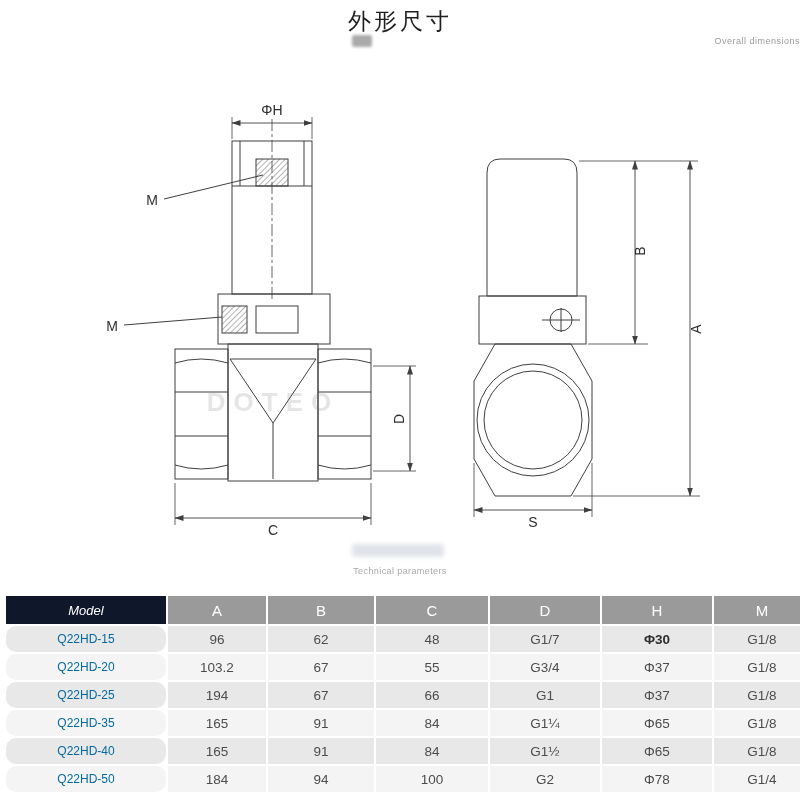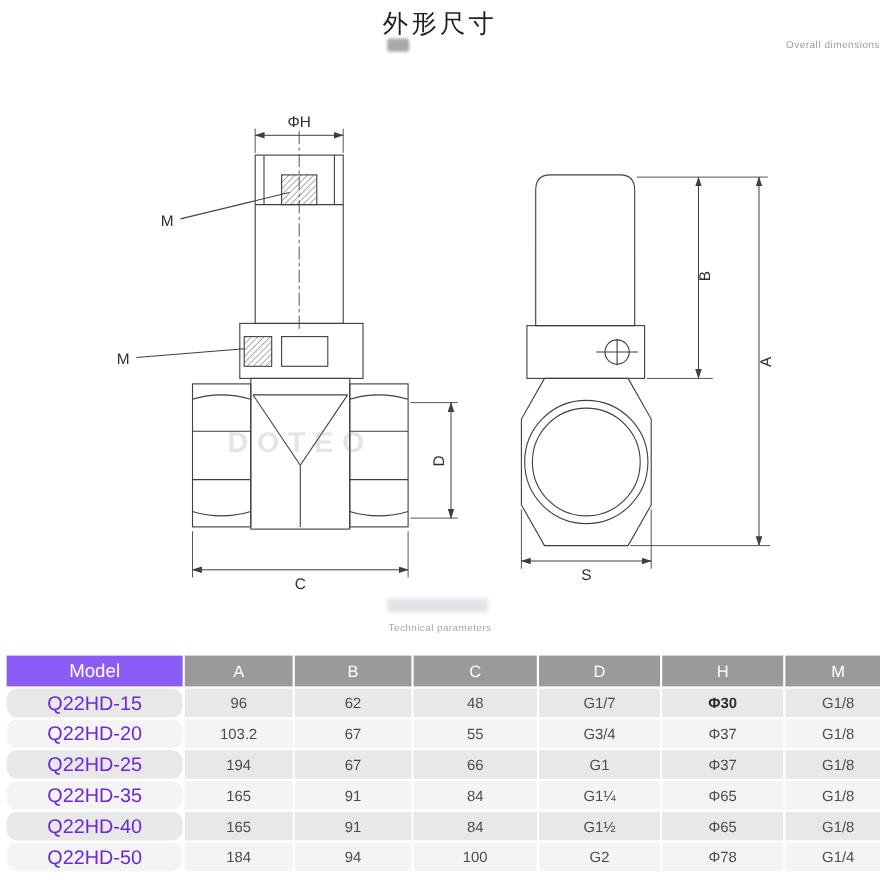--- a/index.html
+++ b/index.html
@@ -32,25 +32,25 @@
     background:#c7cdd8;opacity:.55;filter:blur(2px);border-radius:3px;
   }
   .tech-caption{
     position:absolute;top:566px;left:0;width:800px;text-align:center;
     font-size:9px;color:#a8a8a8;letter-spacing:.4px;
   }
   .tbl-wrap{position:absolute;top:594px;left:4px;width:792px;}
   table{border-collapse:separate;border-spacing:2px;table-layout:fixed;width:792px;}
   th,td{text-align:center;vertical-align:middle;overflow:hidden;white-space:nowrap;}
   th{height:26px;background:#9a9a9a;color:#ffffff;font-weight:400;font-size:15px;}
-  th.model-h{background:#8b5cf6;font-size:17px;}
+  th.model-h{background:#0f172a;font-size:13px;font-style:italic;}
   td{height:24px;font-size:13.5px;color:#4c4c4c;}
   tbody tr:nth-child(odd) td{background:#e8e8e8;}
   tbody tr:nth-child(even) td{background:#f4f4f4;}
-  td.model-cell{font-size:18px;color:#6d28d9;border-radius:10px;}
+  td.model-cell{font-size:12px;color:#0369a1;border-radius:10px;}
   td.b{font-weight:bold;color:#2d2d2d;}
 </style>
 </head>
 <body>
 
 <div class="title">外形尺寸</div>
 <div class="subtitle-smudge"></div>
 <div class="subtitle">Overall dimensions</div>
 
 <div class="drawing-wrap">

